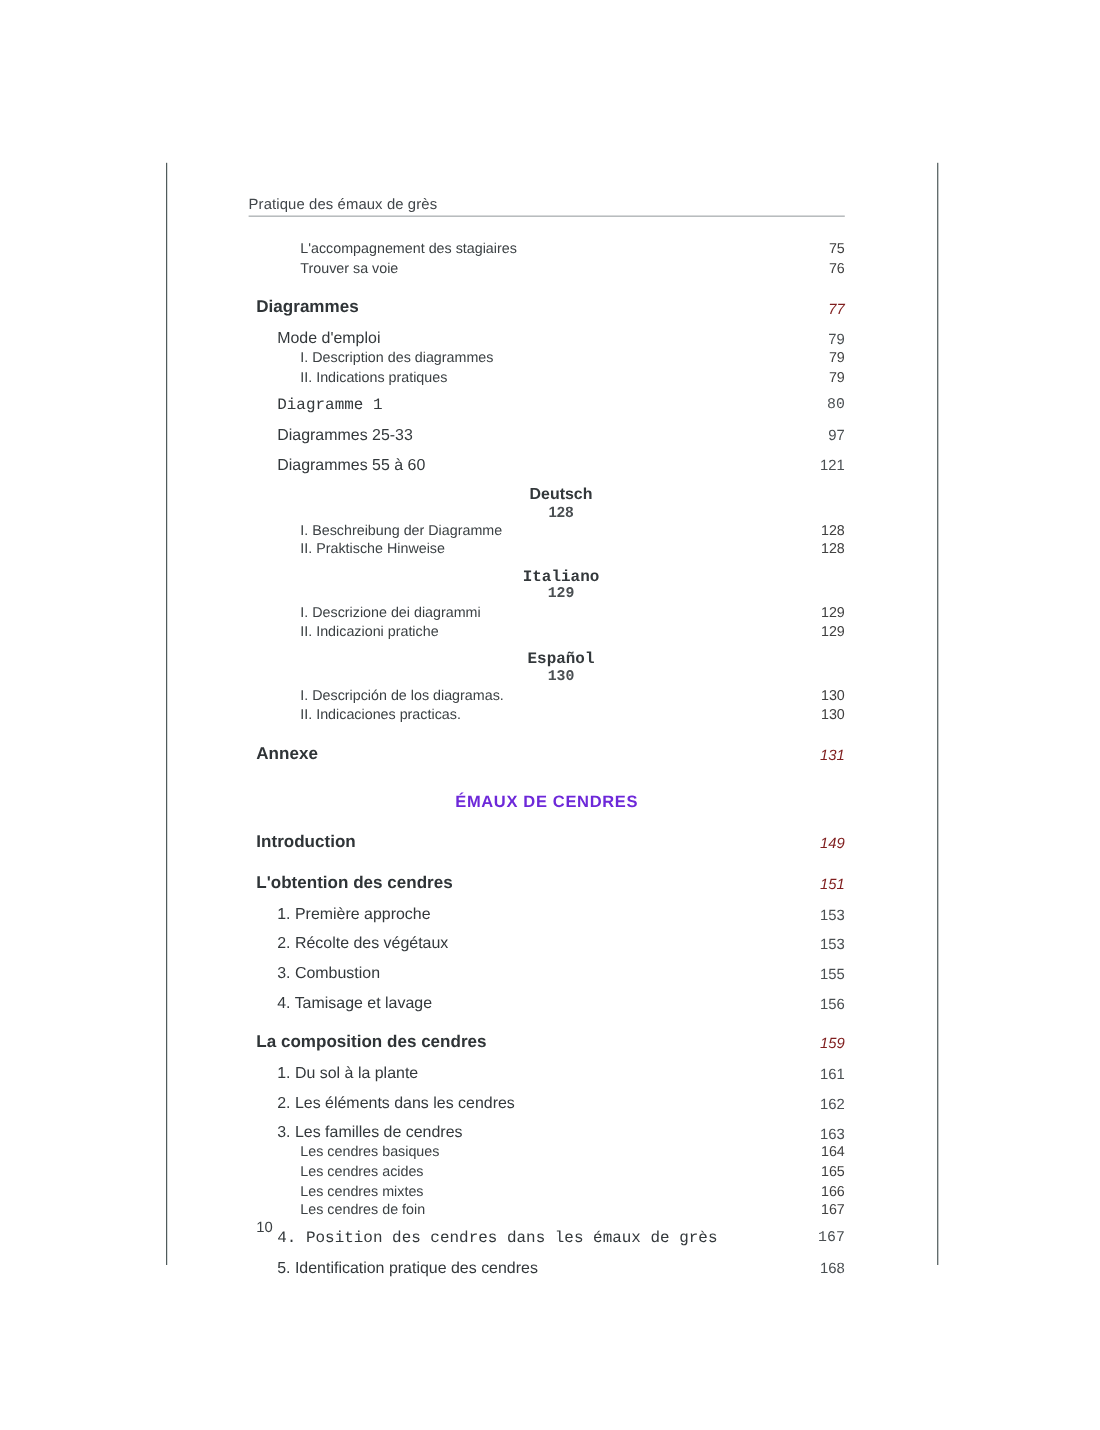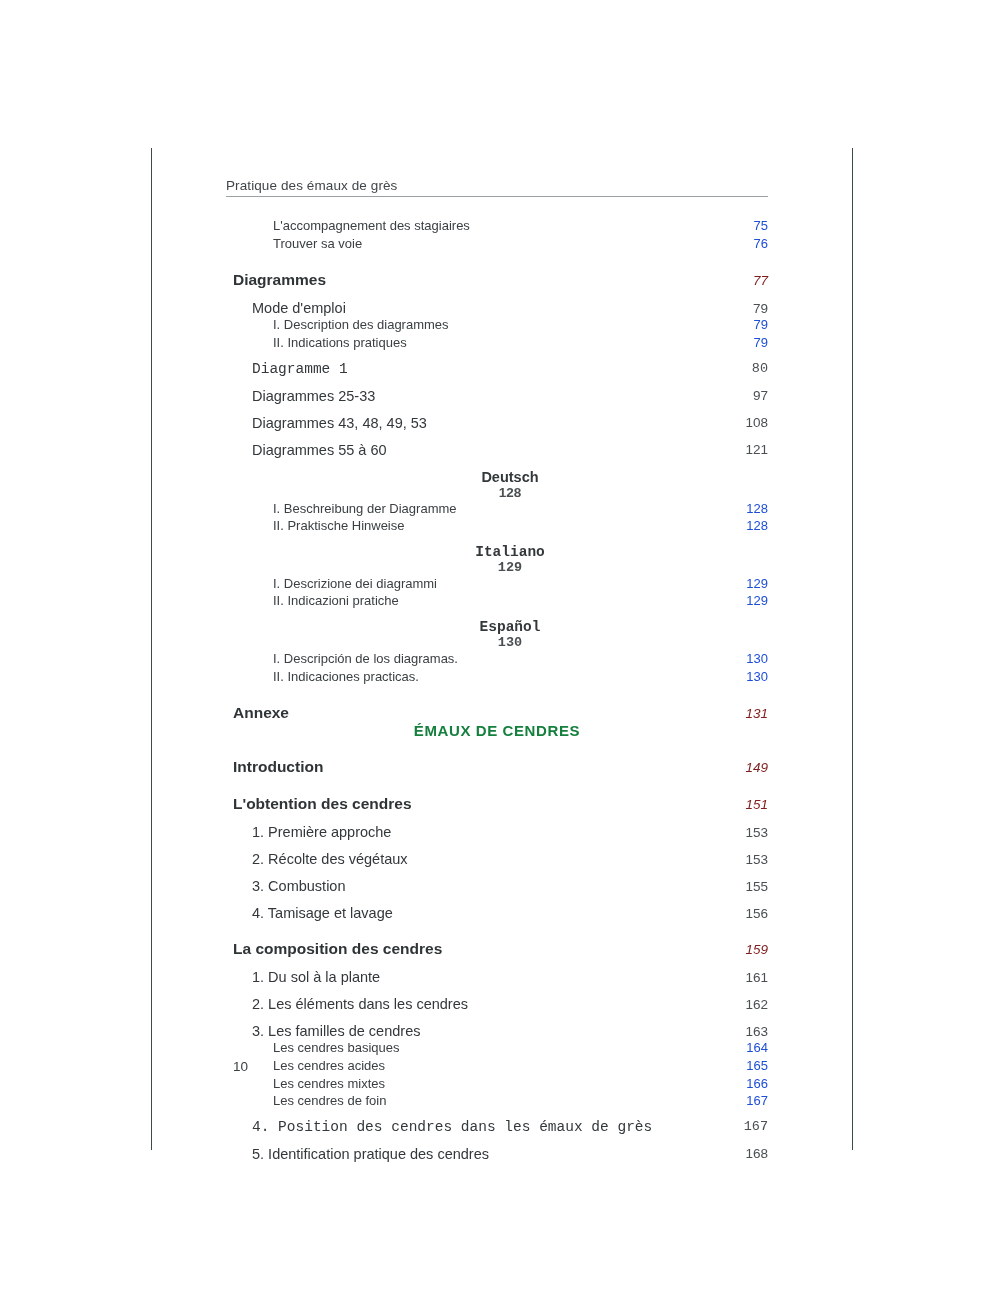--- a/index.html
+++ b/index.html
@@ -86,39 +86,40 @@
   .lvl2.strong { font-weight: bold; flex-direction: column; }
   .lvl2 .page { font-size: 13.5px; color: #4a4f52; }
 
   .lvl3 {
     font-size: 13px;
     color: #3b4043;
     padding-left: 47px;
     margin-top: 1px;
     line-height: 1.28;
   }
-  .lvl3 .page { font-size: 13px; color: #1d4ed8; }
+  .lvl3 .page { font-size: 13px; color: #404040; }
 
   .lvl3.first { margin-top: 0; }
   .grp-tight { margin-top: 9px; font-family: Liberation Mono, monospace; }
 
   
   .part-title {
     text-align: center;
     font-size: 15px;
     font-weight: bold;
     letter-spacing: .6px;
-    color: #15803d;
+    color: #6d28d9;
+    margin-top: 26px;
   }
 
   
   .folio {
     position: absolute;
     left: 233px;
-    top: 1059px;
+    top: 1108px;
     font-size: 13.5px;
     color: #3b4043;
   }
 </style>
 </head>
 <body>
 
 <div id="page">
 
   <div class="page-edge left"></div>
@@ -156,24 +157,20 @@
       </div>
       <div class="row lvl2 grp-tight">
         <span class="label">Diagramme 1</span>
         <span class="page">80</span>
       </div>
       <div class="row lvl2">
         <span class="label">Diagrammes 25-33</span>
         <span class="page">97</span>
       </div>
       <div class="row lvl2">
-        <span class="label">Diagrammes 43, 48, 49, 53</span>
-        <span class="page">108</span>
-      </div>
-      <div class="row lvl2">
         <span class="label">Diagrammes 55 à 60</span>
         <span class="page">121</span>
       </div>
       <div class="row lvl2 strong">
         <span class="label">Deutsch</span>
         <span class="page">128</span>
       </div>
       <div class="row lvl3">
         <span class="label">I. Beschreibung der Diagramme</span>
         <span class="page">128</span>

